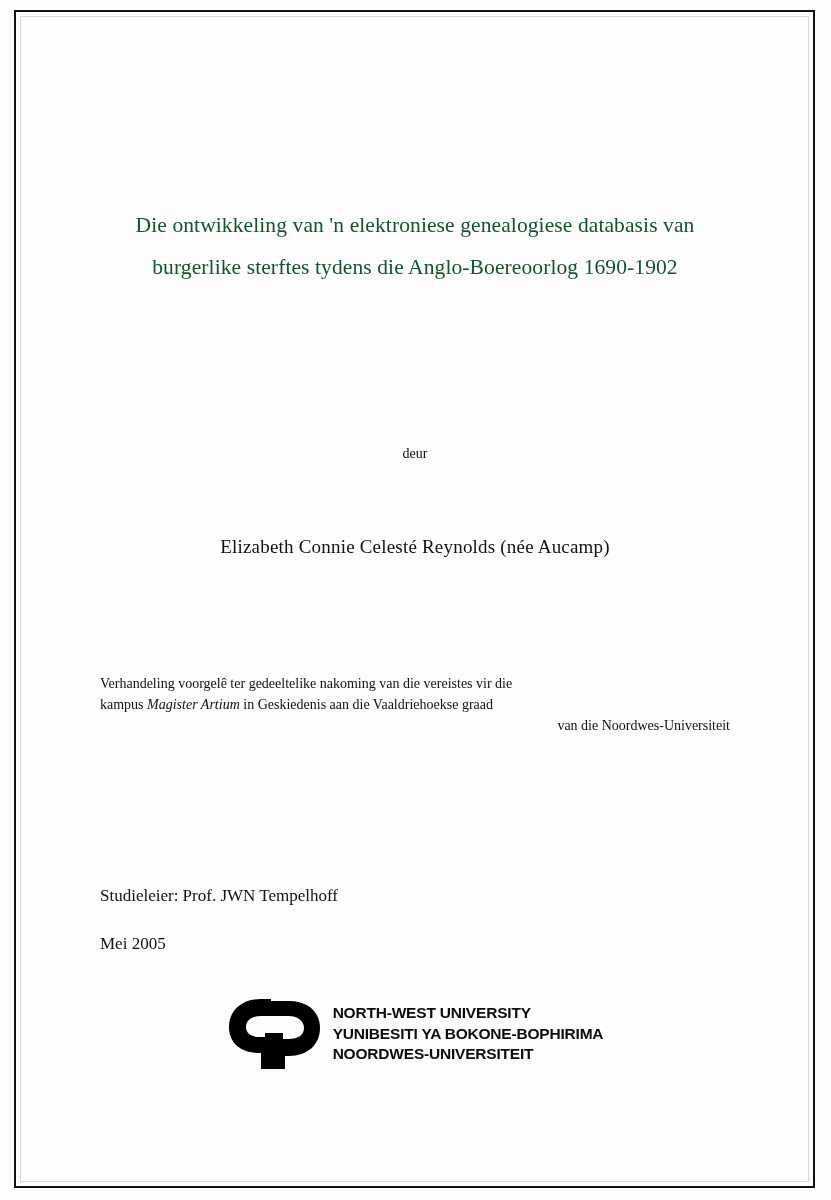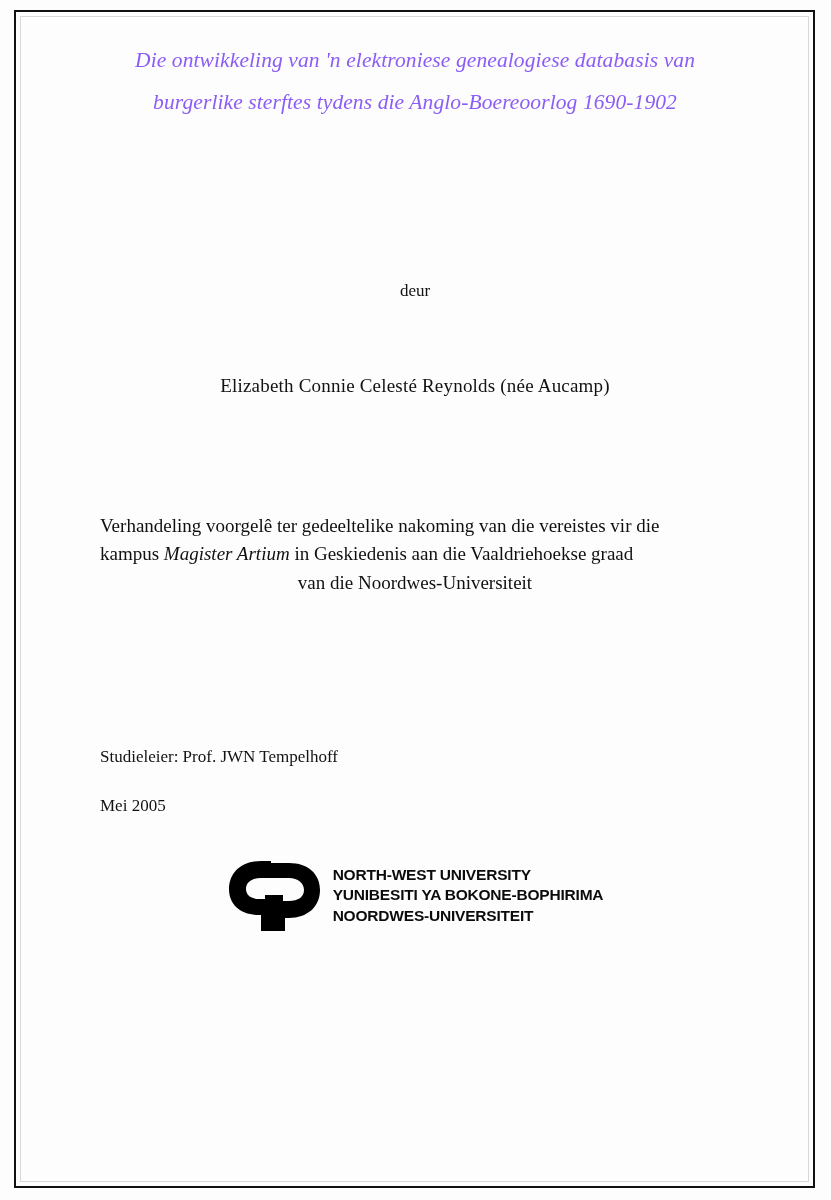--- a/index.html
+++ b/index.html
@@ -39,57 +39,57 @@
   }
   .content {
     position: absolute;
     left: 100px;
     top: 40px;
     width: 630px;
     height: 1120px;
   }
 
   .title {
+    margin-top: 165px;
     text-align: center;
     font-size: 21.5px;
     line-height: 1.95;
     letter-spacing: 0.1px;
-    color: #8b5cf6;
-    font-style: italic;
+    color: #14532d;
   }
   .title .line {
     display: block;
     white-space: nowrap;
   }
 
   .byline-label {
     margin-top: 157px;
     text-align: center;
-    font-size: 17px;
+    font-size: 14px;
   }
 
   .author {
     margin-top: 74px;
     text-align: center;
     font-size: 19px;
     letter-spacing: 0.2px;
   }
 
   .abstract-block {
     margin-top: 115px;
-    font-size: 19px;
+    font-size: 14px;
     line-height: 1.5;
     text-align: justify;
     color: #101010;
   }
   .abstract-block p {
     margin: 0;
   }
   .abstract-block .no-justify {
-    text-align: center;
+    text-align: right;
   }
   .abstract-block em {
     font-style: italic;
   }
 
   .supervisor-block {
     margin-top: 148px;
     font-size: 17px;
     line-height: 1.45;
   }

